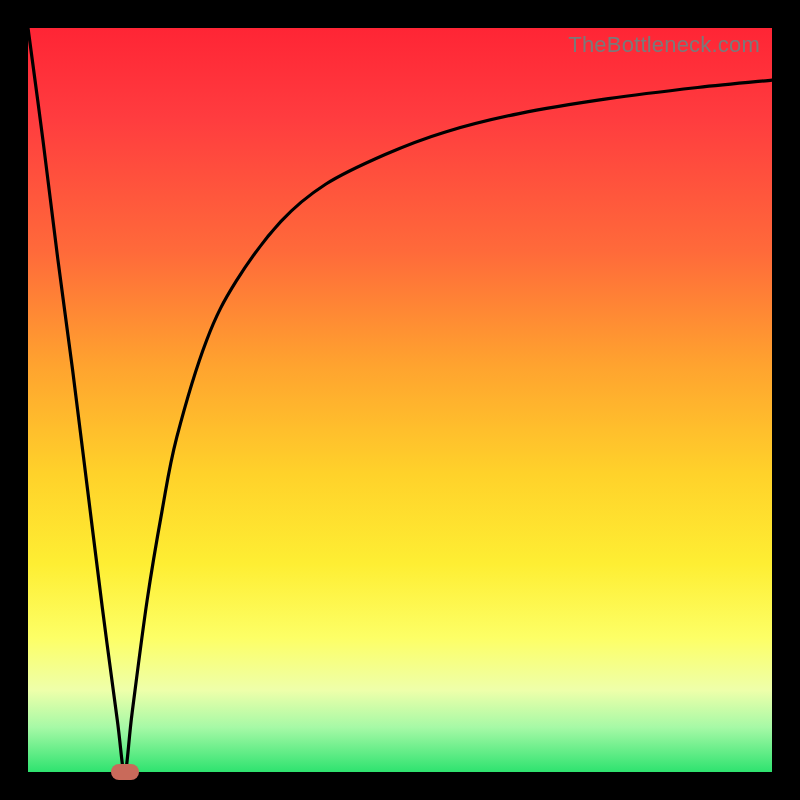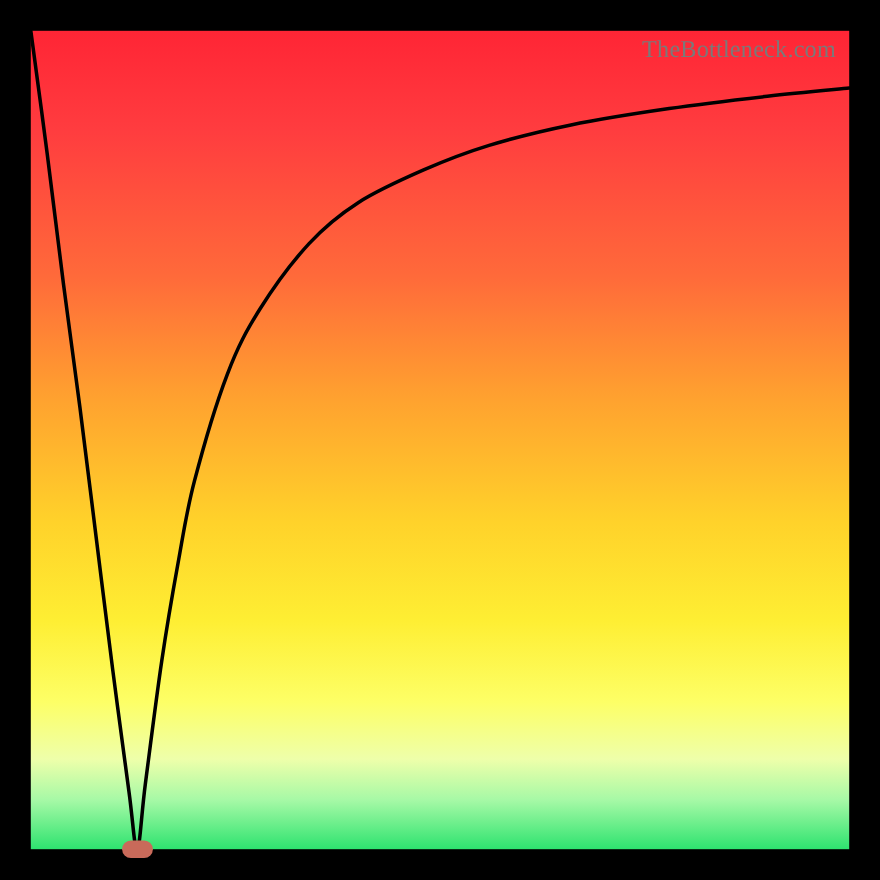--- a/index.html
+++ b/index.html
@@ -25,21 +25,21 @@
       #feee33 72%,
       #fdff66 82%,
       #eeffaa 89%,
       #a6f9a6 94%,
       #2ee36f 100%);
   }
   .watermark {
     position: absolute;
     top: 4px;
     right: 12px;
-    font-family: Liberation Serif, serif;
+    font-family: Liberation Sans, sans-serif;
     font-size: 22px;
     color: #7a7a7a;
     letter-spacing: 0.2px;
     user-select: none;
   }
   .marker {
     position: absolute;
     width: 28px;
     height: 16px;
     border-radius: 8px;

